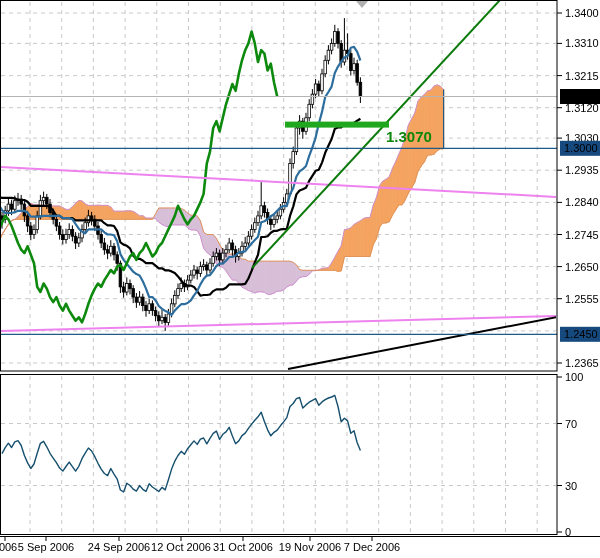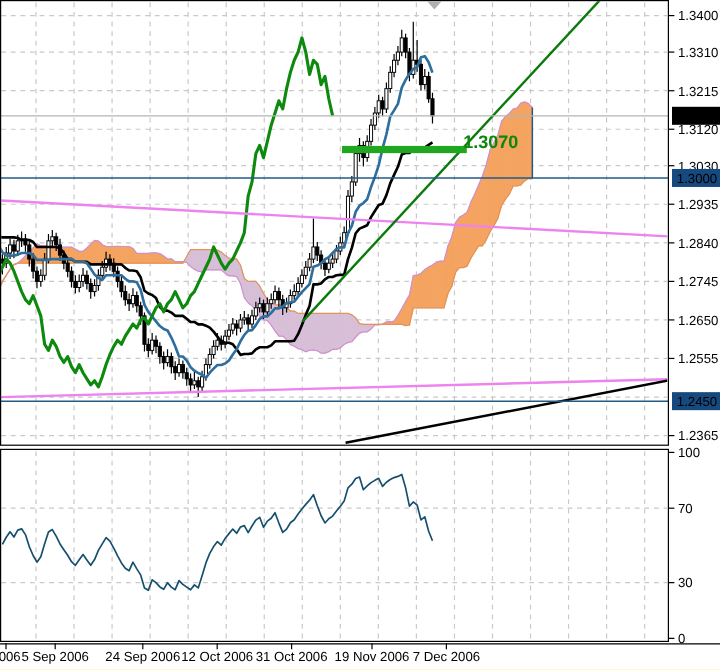--- a/index.html
+++ b/index.html
@@ -1,20 +1,20 @@
 <!DOCTYPE html>
 <html><head>
 <meta charset="utf-8">
 <style>
   html,body{margin:0;padding:0;background:#fff;}
-  .chart-wrap{position:relative;width:600px;height:558px;background:#fde047;overflow:hidden;
+  .chart-wrap{position:relative;width:600px;height:558px;background:#fef9c3;overflow:hidden;
               font-family:"Liberation Sans",sans-serif;}
   svg{position:absolute;left:0;top:0;}
   svg text{font-family:"Liberation Sans",sans-serif;font-size:11px;fill:#000;}
-  #level-label{position:absolute;left:386px;top:110px;color:#0c870c;font-weight:bold;
+  #level-label{position:absolute;left:386px;top:128px;color:#0c870c;font-weight:bold;
                font-size:15px;font-family:"Liberation Sans",sans-serif;}
 </style>
 </head>
 <body>
 
 <div class="chart-wrap">
   <svg id="chart-svg" width="600" height="558">
       <defs>
         <clipPath id="cm">
           <rect x="1" y="1" width="555" height="369"></rect>

